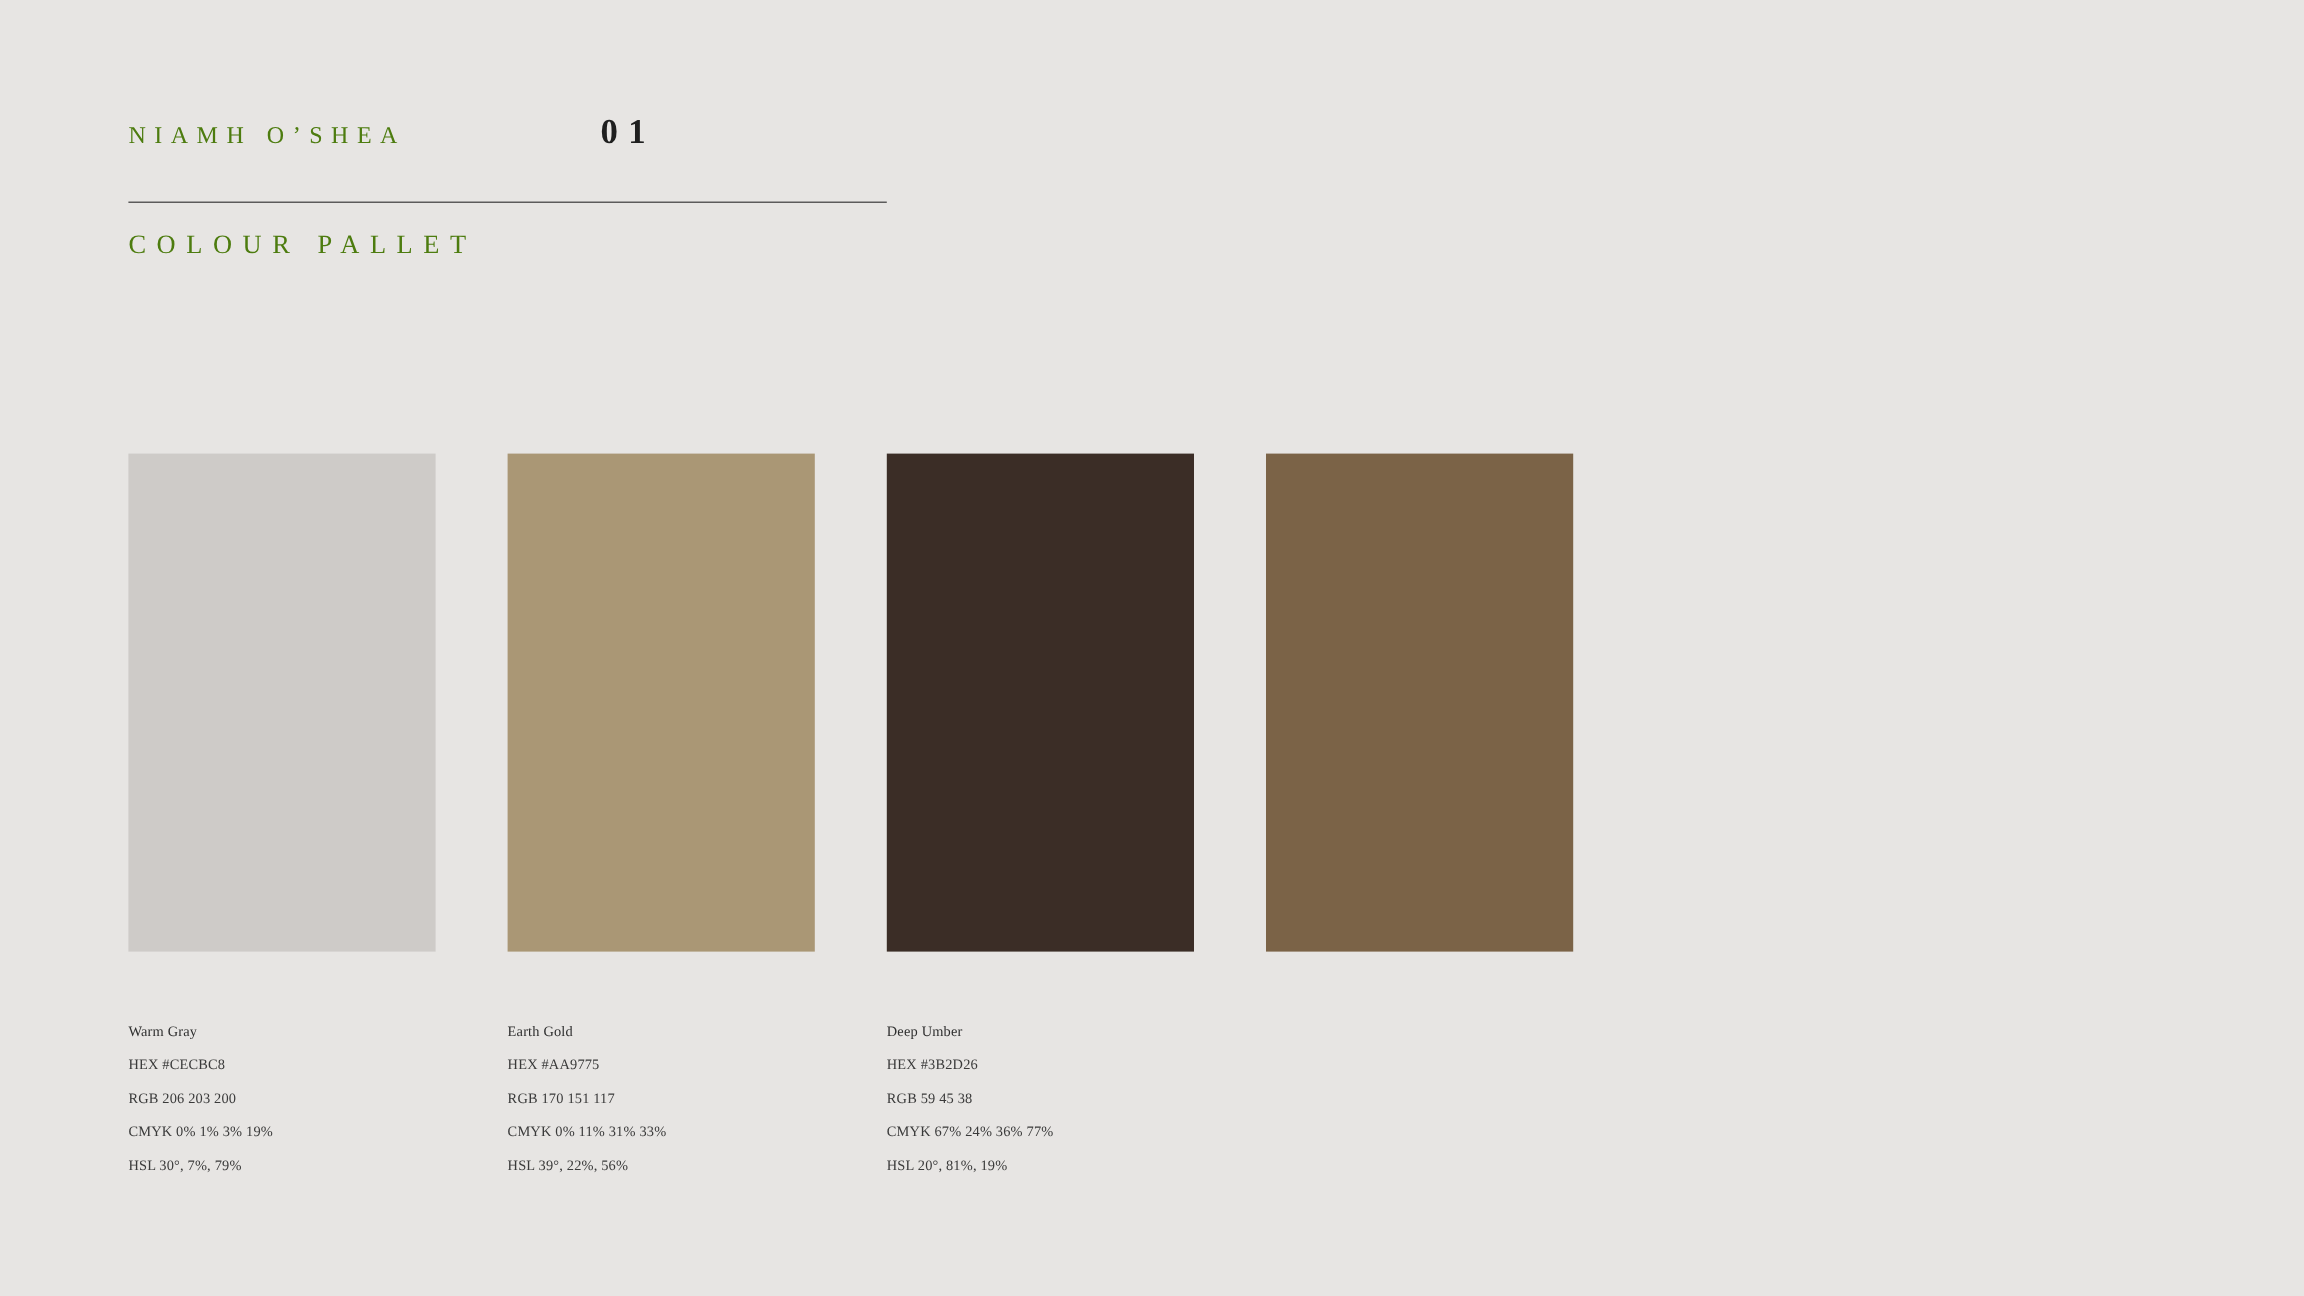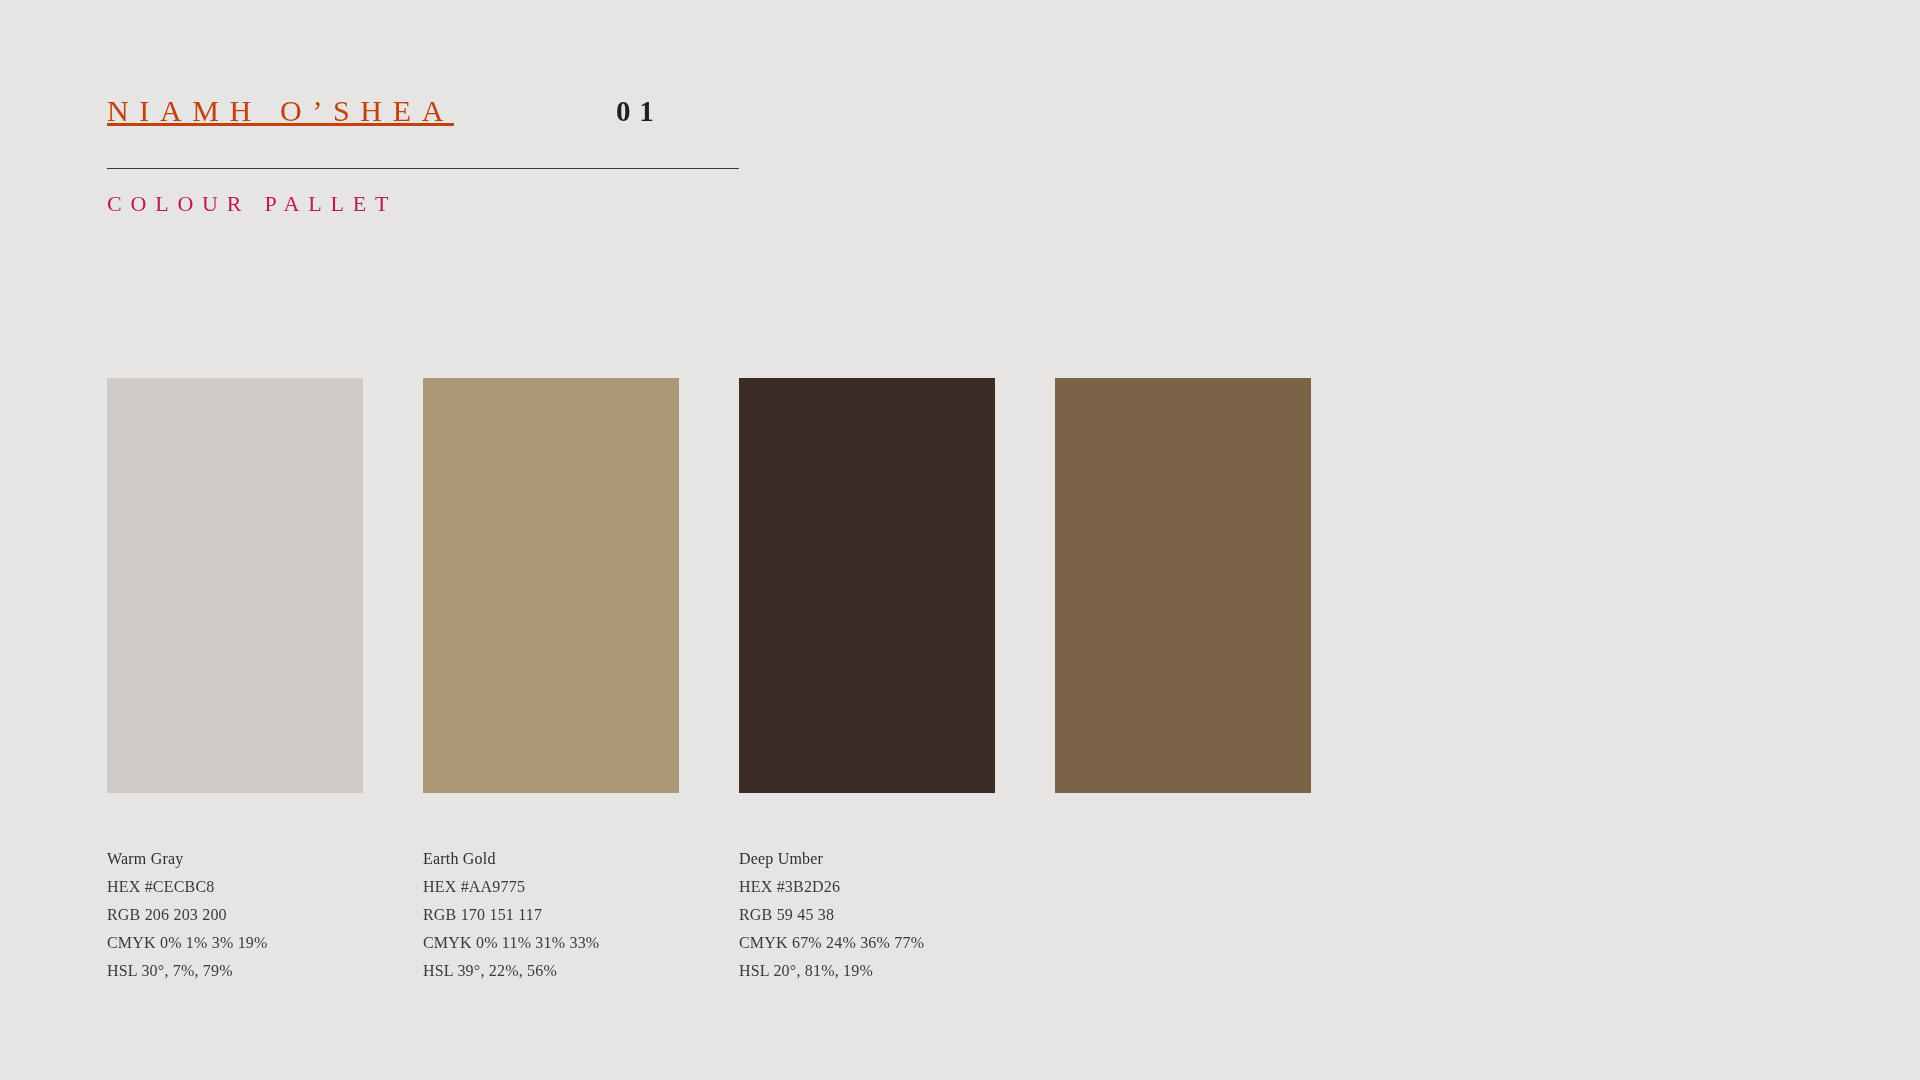--- a/index.html
+++ b/index.html
@@ -29,27 +29,26 @@
     width: 632px;
   }
   .header-row {
     display: flex;
     align-items: baseline;
     justify-content: flex-start;
     height: 46px;
   }
   .brand-name {
     font-family: "Liberation Serif", "DejaVu Serif", serif;
-    font-size: 30px;
+    font-size: 20px;
     font-weight: 400;
     letter-spacing: 0.355em;
-    color: #c2410c;
+    color: #4d7c0f;
     white-space: nowrap;
     line-height: 1;
-    text-decoration: underline;
   }
   .page-number {
     font-family: "Liberation Serif", "DejaVu Serif", serif;
     font-size: 29px;
     font-weight: 700;
     letter-spacing: 0.30em;
     color: #1f1f1f;
     line-height: 1;
     margin-left: 162px;
     white-space: nowrap;
@@ -58,21 +57,21 @@
     width: 632px;
     height: 0;
     border-top: 1.6px solid #3a3a3a;
     margin-top: 26px;
   }
   .section-title {
     font-family: "Liberation Serif", "DejaVu Serif", serif;
     font-size: 22px;
     font-weight: 400;
     letter-spacing: 0.40em;
-    color: #be185d;
+    color: #4d7c0f;
     margin-top: 24px;
     white-space: nowrap;
     line-height: 1;
   }
 
   
   .palette {
     position: absolute;
     left: 107px;
     top: 378px;
@@ -85,21 +84,21 @@
     display: block;
   }
   .swatch-chip {
     width: 256px;
     height: 415px;
     display: block;
   }
   .swatch-info {
     margin-top: 52px;
     font-family: "Liberation Serif", "DejaVu Serif", serif;
-    font-size: 16px;
+    font-size: 12px;
     line-height: 28px;
     color: #3a3a3a;
     letter-spacing: 0.012em;
   }
   .swatch-info .line {
     white-space: nowrap;
     display: block;
   }
   .swatch-info .name {
     color: #2e2e2e;

